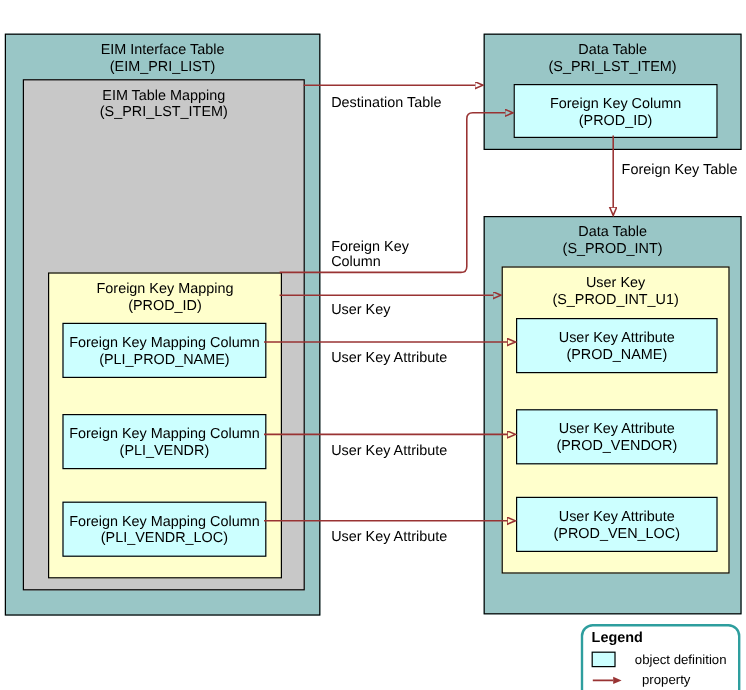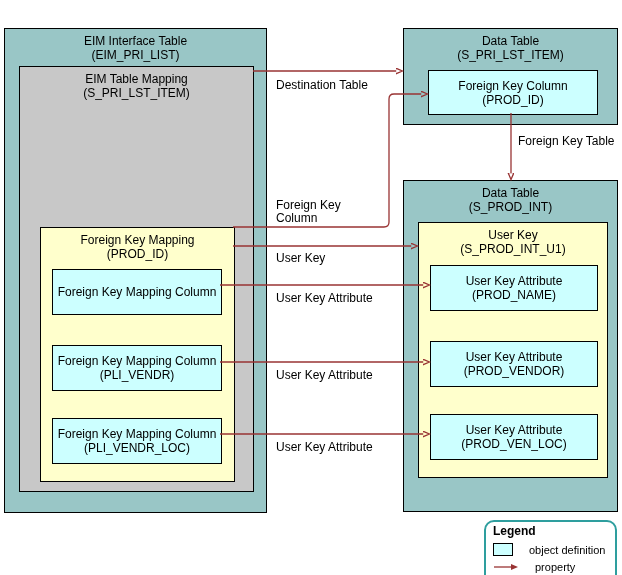--- a/index.html
+++ b/index.html
@@ -57,20 +57,21 @@
       </div>
 
       <div class="box yellow" style="left:20px; top:160px; width:195px; height:255px;">
         <div class="box-title">
           <div>Foreign Key  Mapping</div>
           <div>(PROD_ID)</div>
         </div>
 
         <div class="box cyan" style="left:11px; top:41px; width:170px; height:46px;">
           <div>Foreign Key Mapping Column</div>
+          <div>(PLI_PROD_NAME)</div>
         </div>
 
         <div class="box cyan" style="left:11px; top:117px; width:170px; height:46px;">
           <div>Foreign Key Mapping Column</div>
           <div>(PLI_VENDR)</div>
         </div>
 
         <div class="box cyan" style="left:11px; top:190px; width:170px; height:46px;">
           <div>Foreign Key Mapping Column</div>
           <div>(PLI_VENDR_LOC)</div>

